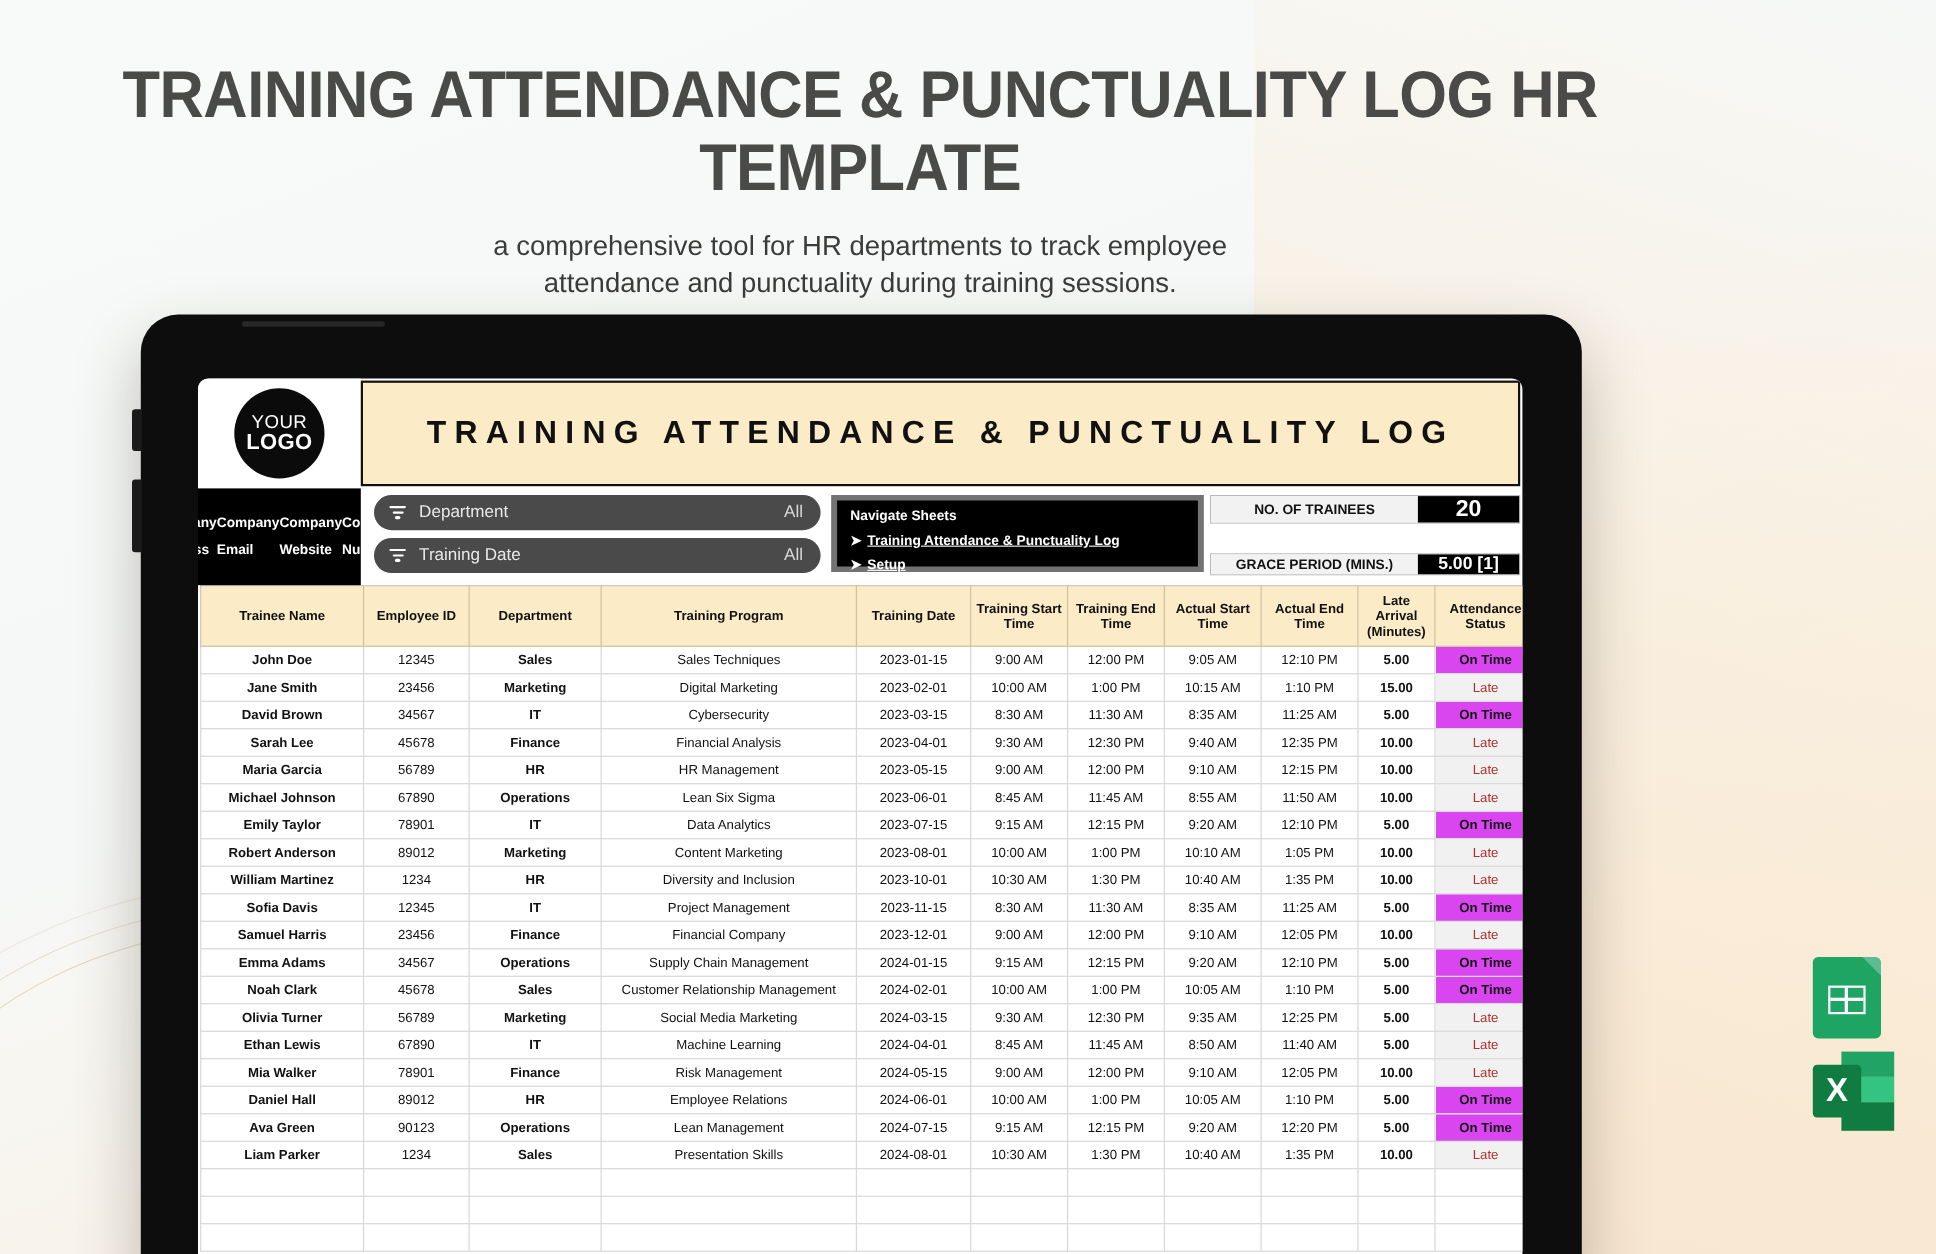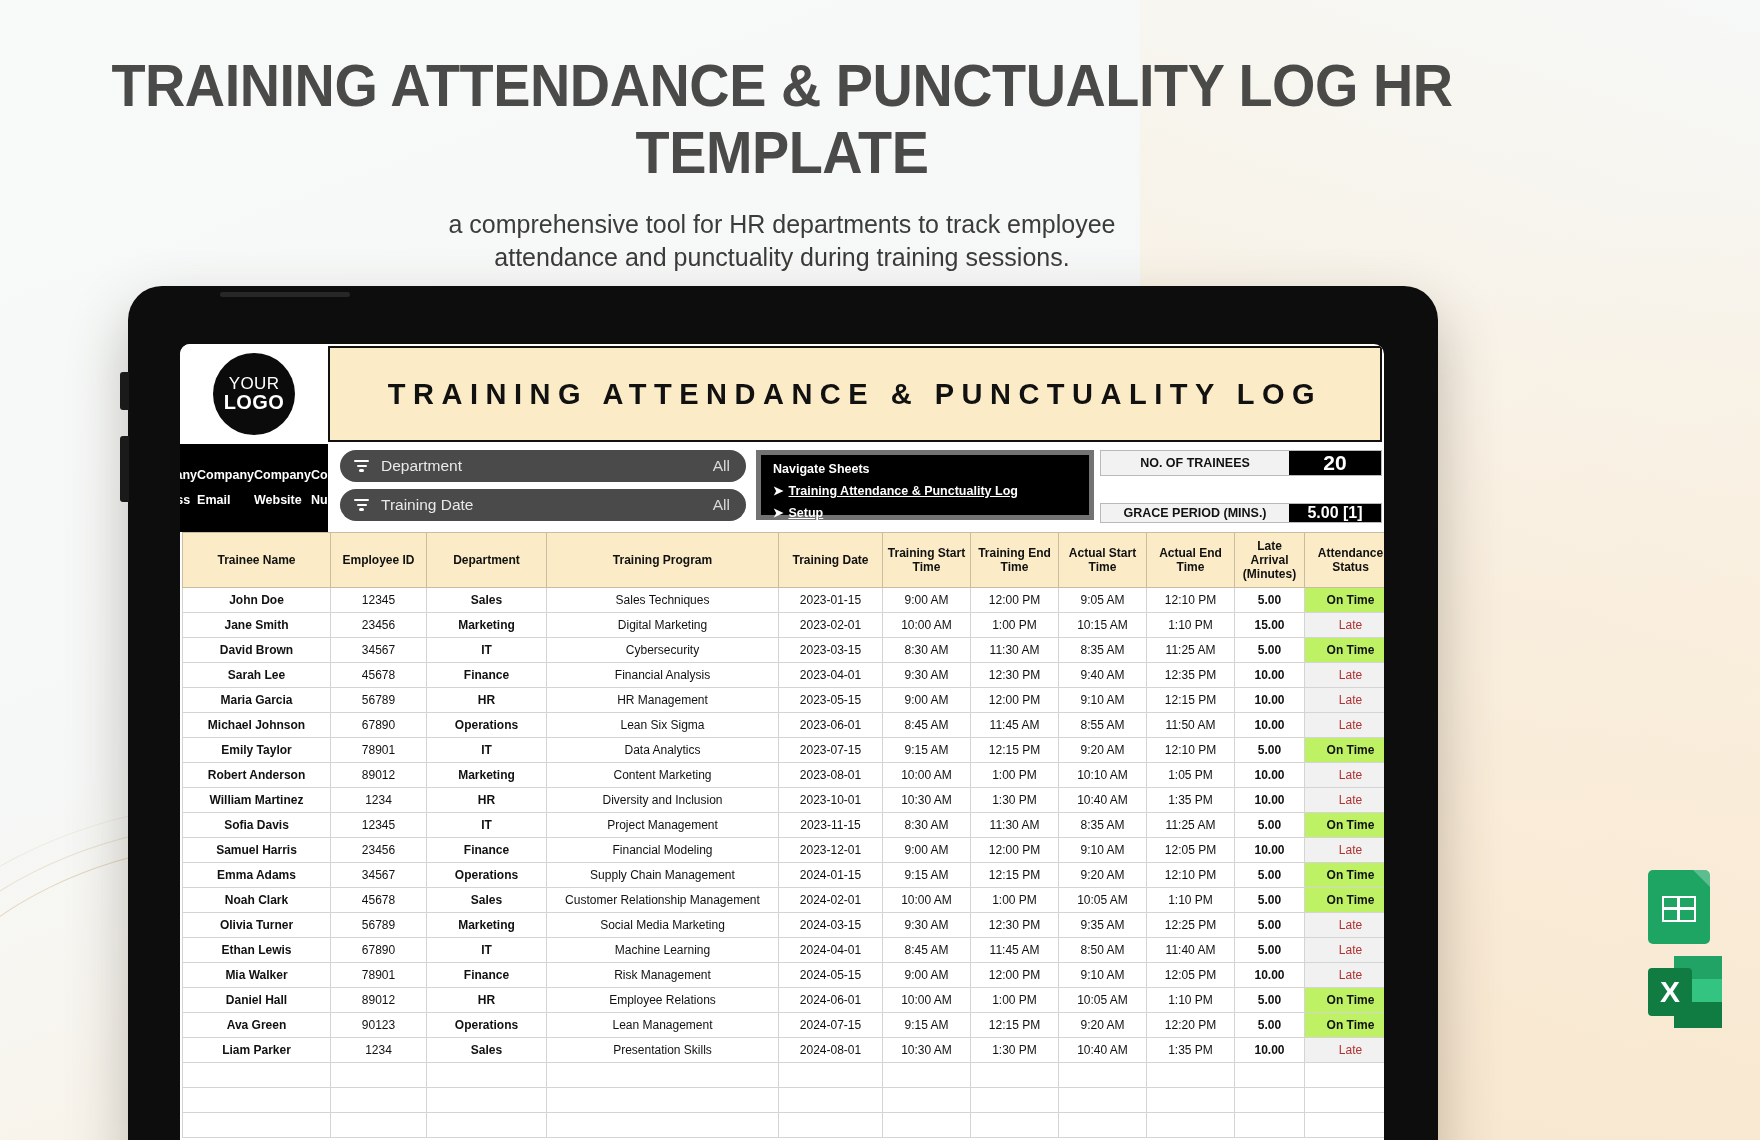--- a/index.html
+++ b/index.html
@@ -166,21 +166,21 @@
     padding: 6px 2px; line-height: 1.18; height: 40px;
   }
   tbody td {
     font-size: 12px; text-align: center; color: #111;
     border: 1px solid #d4d4d4;
     height: 25px; padding: 1px 3px;
     background: #fff;
     overflow: hidden; white-space: nowrap; text-overflow: ellipsis;
   }
   tbody td.b { font-weight: 700; }
-  tbody td.status-ontime { background: #bef264; font-weight: 700; color: #111; }
+  tbody td.status-ontime { background: #d946ef; font-weight: 700; color: #111; }
   tbody td.status-late   { background: #f1f1f1; color: #b03030; font-weight: 400; }
   tbody tr.empty td { height: 25px; }
 
   
   col.c-name { width: 148px; } col.c-id { width: 96px; }
   col.c-dept { width: 120px; } col.c-prog { width: 232px; }
   col.c-date { width: 104px; } col.c-st { width: 88px; }
   col.c-et { width: 88px; } col.c-ast { width: 88px; }
   col.c-aet { width: 88px; } col.c-late { width: 70px; }
   col.c-stat { width: 92px; }
@@ -458,21 +458,21 @@
               <td>11:30 AM</td>
               <td>8:35 AM</td>
               <td>11:25 AM</td>
               <td class="b">5.00</td>
               <td class="status-ontime">On Time</td>
             </tr>
             <tr>
               <td class="b">Samuel Harris</td>
               <td>23456</td>
               <td class="b">Finance</td>
-              <td>Financial Modeling</td>
+              <td>Financial Company</td>
               <td>2023-12-01</td>
               <td>9:00 AM</td>
               <td>12:00 PM</td>
               <td>9:10 AM</td>
               <td>12:05 PM</td>
               <td class="b">10.00</td>
               <td class="status-late">Late</td>
             </tr>
             <tr>
               <td class="b">Emma Adams</td>

